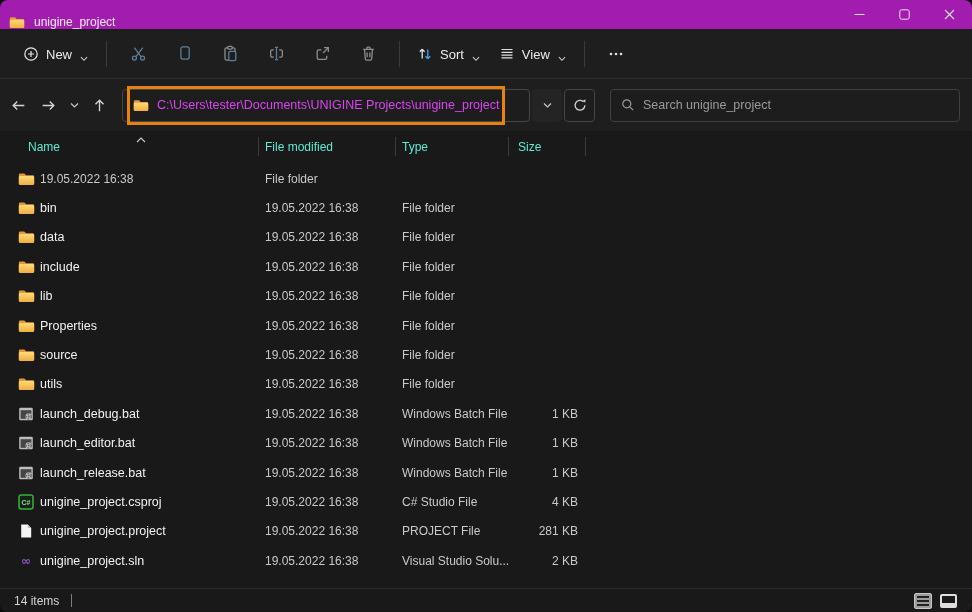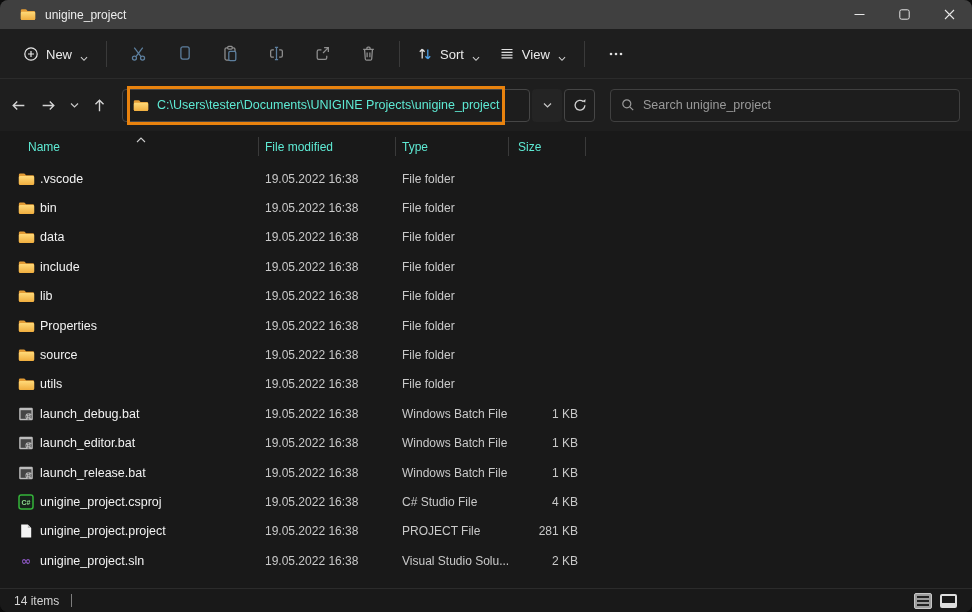--- a/index.html
+++ b/index.html
@@ -2,22 +2,22 @@
 <html><head>
 <meta charset="utf-8">
 <style>
   * { margin:0; padding:0; box-sizing:border-box; }
   html,body { width:972px; height:612px; background:#0c0c0c; overflow:hidden;
     font-family:"Liberation Sans","DejaVu Sans",sans-serif; }
   .window { width:972px; height:612px; background:#191919; border-radius:8px;
     overflow:hidden; display:flex; flex-direction:column; position:relative; color:#e8e8e8; }
 
   
-  .titlebar { height:29px; background:#404040; display:flex; align-items:center;
-    padding-left:20px; flex:none; }
+  .titlebar { height:29px; background:#a21caf; display:flex; align-items:flex-end;
+    padding-left:9px; flex:none; }
   .tb-folder { margin-right:9px; display:flex; }
   .title { font-size:12px; color:#ededed; }
   .win-controls { margin-left:auto; display:flex; height:100%; }
   .win-btn { width:45px; height:100%; display:flex; align-items:center; justify-content:center;
     background:none; border:none; cursor:pointer; }
 
   
   .toolbar { height:50px; background:#1e1e1e; border-bottom:1px solid #2b2b2b;
     display:flex; align-items:center; padding-left:14px; flex:none; }
   .tbtn { display:flex; align-items:flex-end; gap:7px; background:none; border:none;
@@ -29,21 +29,21 @@
 
   
   .addressrow { height:52px; background:#1e1e1e; display:flex; align-items:center;
     padding:0 12px 0 6px; flex:none; }
   .navbtn { width:28px; height:28px; display:flex; align-items:center; justify-content:center;
     background:none; border:none; margin-right:6px; border-radius:4px; cursor:pointer; }
   .navbtn.narrow { width:16px; }
   .addr { display:flex; align-items:center; height:33px; width:473px; margin-left:4px; flex:none; }
   .addr-input { flex:1; height:100%; border:1px solid #464646; border-radius:4px;
     background:#1d1d1d; display:flex; align-items:center; padding:0 10px; gap:8px; cursor:text; }
-  .addr-path { font-size:12.5px; color:#5eead4; white-space:nowrap; }
+  .addr-path { font-size:12.5px; color:#d946ef; white-space:nowrap; }
   .addr-dd { width:30px; height:33px; background:#242424; border:none; border-radius:4px;
     margin-left:2px; display:flex; align-items:center; justify-content:center; cursor:pointer; }
   .refresh-btn { width:31px; height:33px; border:1px solid #464646; border-radius:4px;
     background:#1d1d1d; margin-left:2px; display:flex; align-items:center; justify-content:center;
     cursor:pointer; }
   .searchbox { position:relative; margin-left:15px; width:350px; height:33px; flex:none; }
   .searchbox input { width:100%; height:100%; background:#1d1d1d; border:1px solid #404040;
     border-radius:4px; color:#cfcfcf; font-size:12.5px; padding:0 10px 0 32px; outline:none;
     font-family:inherit; }
   .searchbox input::placeholder { color:#9a9a9a; }
@@ -294,21 +294,20 @@
   </div>
 
   <div class="filelist" id="file-list">
       <div class="row">
         <span class="c-icon">
           <svg width="17" height="14" viewBox="0 0 20 16">
             <path d="M1 3a1.6 1.6 0 0 1 1.6-1.6h4.1a1.6 1.6 0 0 1 1.2.5L9.4 3.5h8A1.6 1.6 0 0 1 19 5.1v8.3a1.6 1.6 0 0 1-1.6 1.6H2.6A1.6 1.6 0 0 1 1 13.4Z" fill="#e39c35"></path>
             <rect x="1" y="4.6" width="18" height="10.4" rx="1.6" fill="url(#gfold)"></rect>
           </svg>
         </span>
-        <span class="c-name">.vscode</span>
         <span class="c-date">19.05.2022 16:38</span>
         <span class="c-type">File folder</span>
         <span class="c-size"></span>
       </div>
       <div class="row">
         <span class="c-icon">
           <svg width="17" height="14" viewBox="0 0 20 16">
             <path d="M1 3a1.6 1.6 0 0 1 1.6-1.6h4.1a1.6 1.6 0 0 1 1.2.5L9.4 3.5h8A1.6 1.6 0 0 1 19 5.1v8.3a1.6 1.6 0 0 1-1.6 1.6H2.6A1.6 1.6 0 0 1 1 13.4Z" fill="#e39c35"></path>
             <rect x="1" y="4.6" width="18" height="10.4" rx="1.6" fill="url(#gfold)"></rect>
           </svg>

